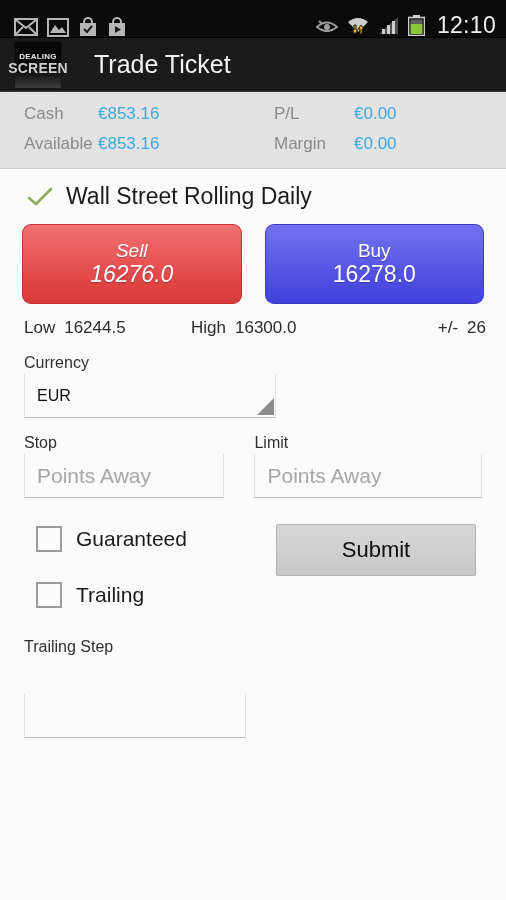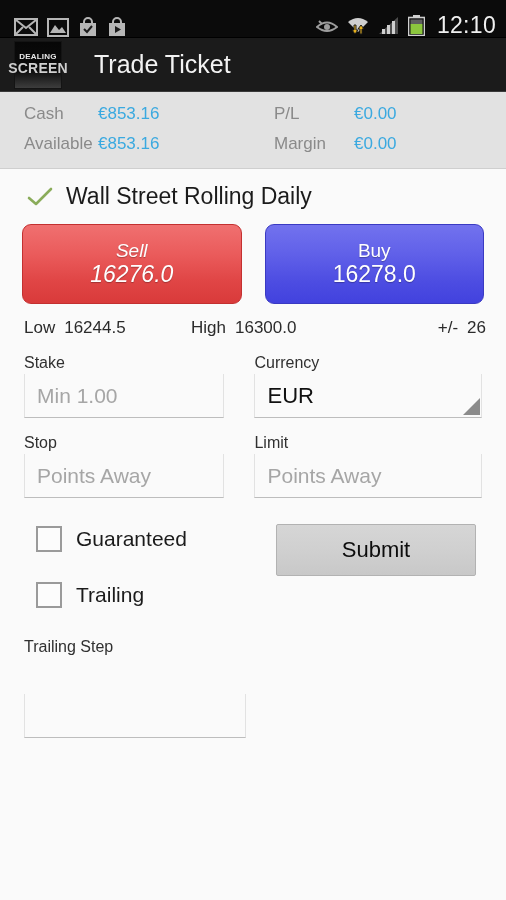--- a/index.html
+++ b/index.html
@@ -117,21 +117,21 @@
     height: 44px; display: flex; align-items: center;
     border-bottom: 1px solid #bdbdbd;
     border-left: 1px solid #e2e2e2;
     border-right: 1px solid #e2e2e2;
     position: relative;
   }
   .field .ph {
     font-size: 21px; color: #a6a6a6; padding-left: 12px;
   }
   .field .val {
-    font-size: 22px; color: #111; padding-left: 12px;
+    font-size: 16px; color: #111; padding-left: 12px;
   }
   .spinner .tri {
     position: absolute; right: 1px; bottom: 2px;
     width: 0; height: 0;
     border-left: 17px solid transparent;
     border-bottom: 17px solid #8b8b8b;
   }
 
   
   .optrow { display: flex; padding: 0 24px; margin-top: 20px; }
@@ -259,26 +259,20 @@
     <div class="hl-high">
       <span class="hl-k">High</span><span class="hl-v">16300.0</span>
     </div>
     <div class="hl-spread">
       <span class="hl-k">+/-</span><span class="hl-v">26</span>
     </div>
   </div>
 
   <div class="form">
     <div class="frow">
-      <div class="fcol">
-        <div class="flabel">Stake</div>
-        <div class="field">
-          <span class="ph">Min 1.00</span>
-        </div>
-      </div>
       <div class="fcol" style="padding-right:0;">
         <div class="flabel">Currency</div>
         <div class="field spinner">
           <span class="val">EUR</span>
           <span class="tri"></span>
         </div>
       </div>
     </div>
 
     <div class="frow">

